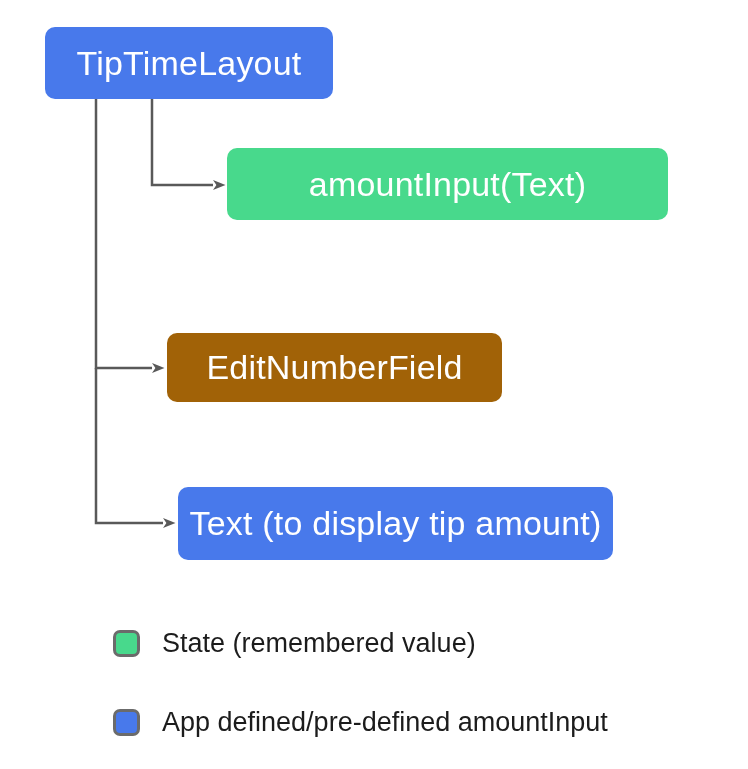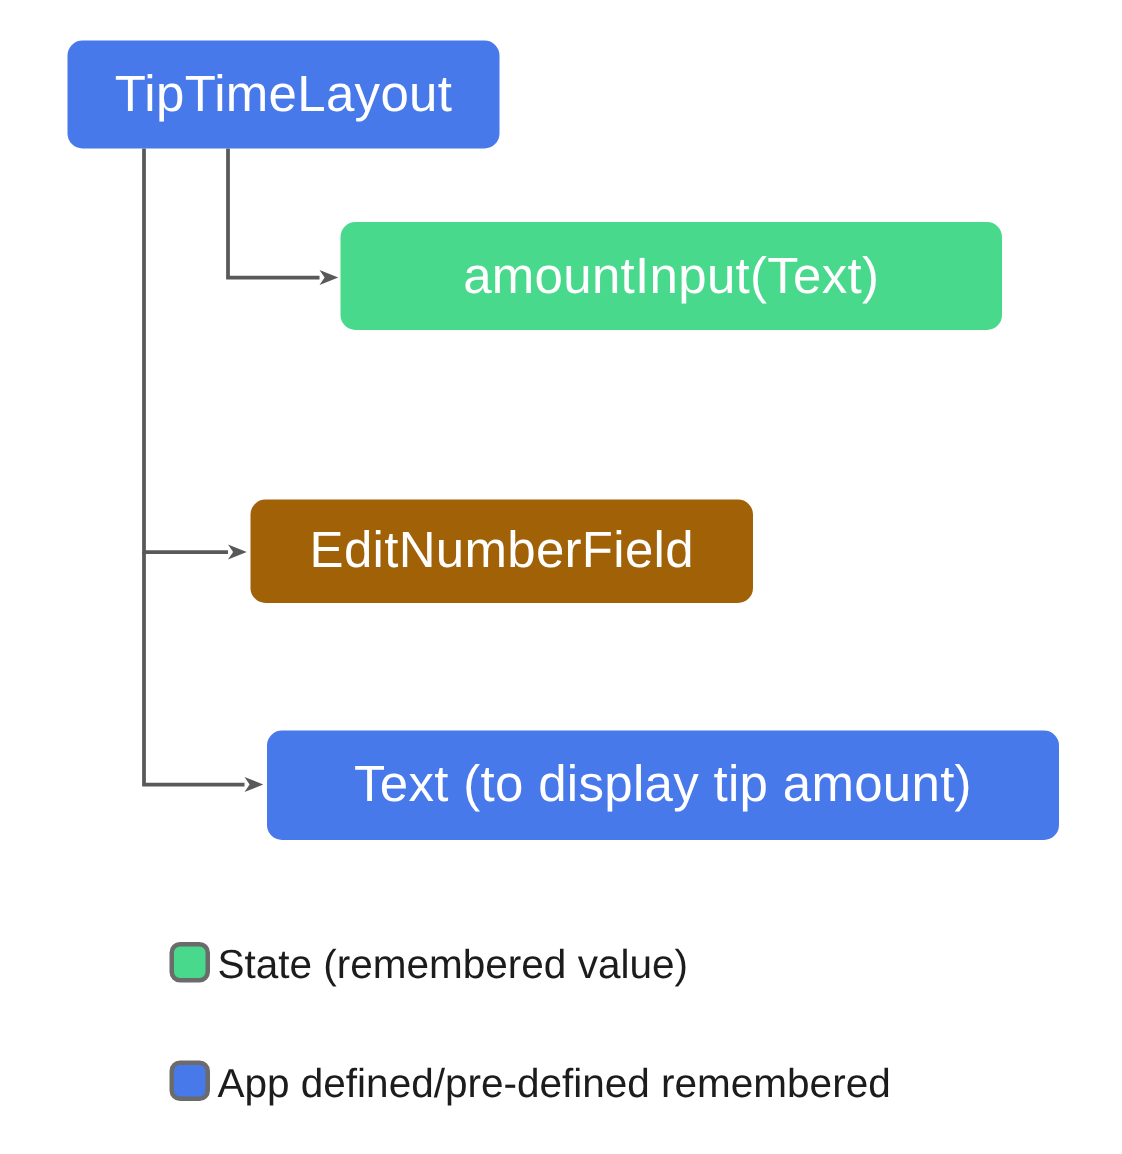--- a/index.html
+++ b/index.html
@@ -35,34 +35,34 @@
     justify-content: center;
     color: #ffffff;
     font-size: 34px;
     letter-spacing: 0.2px;
     white-space: nowrap;
     text-align: center;
   }
   .node-root        { left: 45px;  top: 27px;  width: 288px; height: 72px; }
   .node-amountinput { left: 227px; top: 148px; width: 441px; height: 72px; }
   .node-editnumber  { left: 167px; top: 333px; width: 335px; height: 69px; }
-  .node-textdisplay { left: 178px; top: 487px; width: 528px; height: 73px; }
+  .node-textdisplay { left: 178px; top: 487px; width: 435px; height: 73px; }
 
   .legend {
     position: absolute;
     left: 113px;
     top: 628px;
     display: flex;
     flex-direction: column;
     gap: 48px;
   }
   .legend-row {
     display: flex;
-    align-items: flex-start;
-    gap: 5px;
+    align-items: center;
+    gap: 22px;
   }
   .legend-swatch {
     width: 27px;
     height: 27px;
     box-sizing: border-box;
     border: 3px solid #6b6b6b;
     border-radius: 7px;
     flex: 0 0 auto;
   }
   .legend-label {
@@ -103,17 +103,17 @@
     <span>Text (to display tip amount)</span>
   </div>
 
   <div class="legend">
     <div class="legend-row">
       <span class="legend-swatch" style="background-color: rgb(72, 217, 140);"></span>
       <span class="legend-label">State (remembered value)</span>
     </div>
     <div class="legend-row">
       <span class="legend-swatch" style="background-color: rgb(72, 121, 235);"></span>
-      <span class="legend-label">App defined/pre-defined remembered</span>
+      <span class="legend-label">App defined/pre-defined amountInput</span>
     </div>
   </div>
 
 </div>
 
 </body></html>

